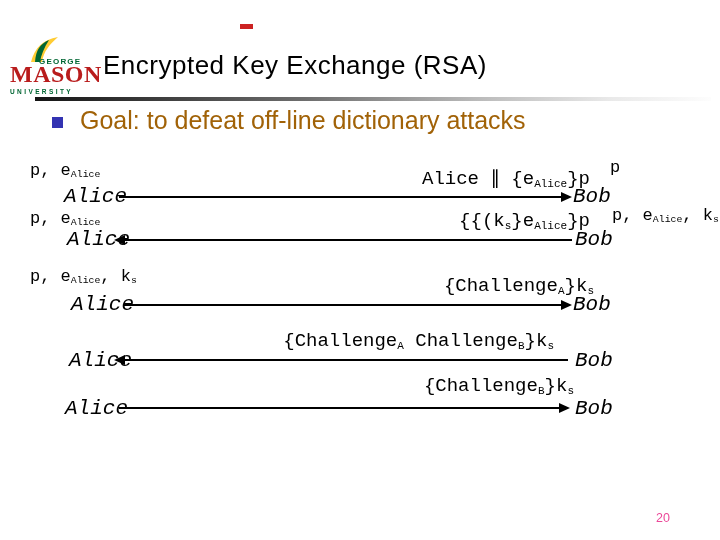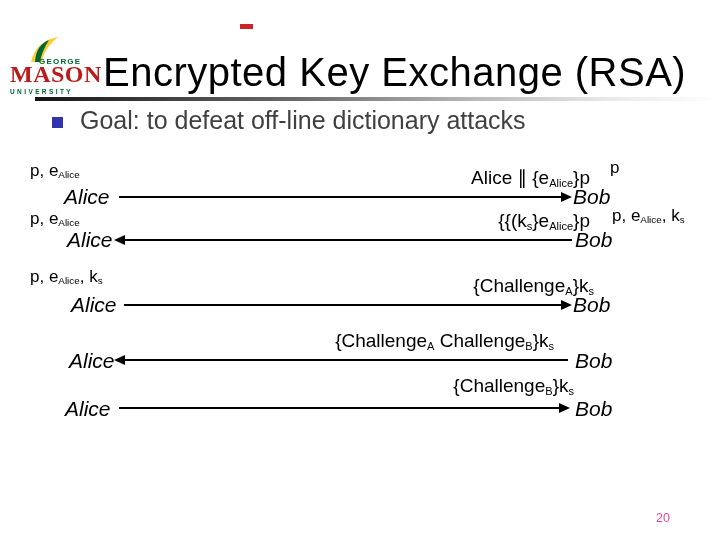--- a/index.html
+++ b/index.html
@@ -13,30 +13,30 @@
   .accent-dash{left:240px;top:24px;width:13px;height:5px;background:#cc2222;}
 
   
   .logo{left:8px;top:38px;width:100px;height:66px;text-decoration:underline;}
   .logo-leaf{left:16px;top:-2px;width:38px;height:26px;}
   .logo-george{left:31px;top:19px;font-size:8px;font-weight:bold;color:#006633;letter-spacing:1.2px;}
   .logo-mason{left:2px;top:23px;font-family:"Liberation Serif",serif;font-weight:bold;font-size:24px;color:#b91c1c;letter-spacing:0.5px;}
   .logo-university{left:2px;top:50px;font-size:6.5px;font-weight:bold;color:#006633;letter-spacing:2.4px;}
 
   
-  .slide-title{left:103px;top:50px;font-size:40px;letter-spacing:0.5px;color:#000;white-space:nowrap;}
+  .slide-title{left:103px;top:50px;font-size:26px;letter-spacing:0.5px;color:#000;white-space:nowrap;}
   .title-rule{left:35px;top:97px;width:676px;height:4px;
     background:linear-gradient(90deg,#141414 0%,#6e6e6e 40%,#b9b9b9 65%,#e9e9e9 85%,#fdfdfd 100%);}
 
   
   .bullet-square{left:52px;top:117px;width:11px;height:11px;background:#3333b2;}
-  .goal-text{left:80px;top:106px;font-size:25px;color:#404040;white-space:nowrap;}
+  .goal-text{left:80px;top:106px;font-size:25px;color:#a16207;white-space:nowrap;}
 
   
-  .state,.actor,.msg{font-family:Liberation Sans, sans-serif;white-space:nowrap;}
+  .state,.actor,.msg{font-family:Liberation Mono, monospace;white-space:nowrap;}
   .state{font-size:17px;}
   .actor{font-size:21px;font-style:italic;}
   .msg{font-size:19px;text-align:right;}
   sub{font-size:0.58em;line-height:0;vertical-align:-0.25em;}
 
   .arrow{height:10px;}
   .arrow .line{position:absolute;top:4px;border-top:2px solid #000;}
   .arrow.right .line{left:0;right:7px;}
   .arrow.left  .line{left:7px;right:0;}
   .arrow .head{position:absolute;top:0;width:0;height:0;border-top:5px solid transparent;border-bottom:5px solid transparent;}

